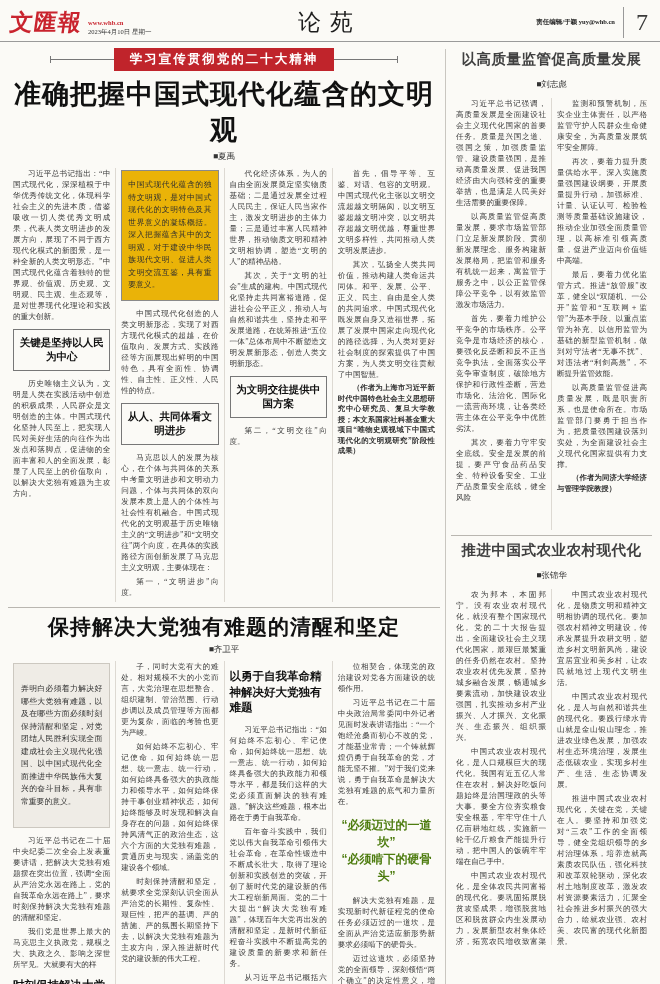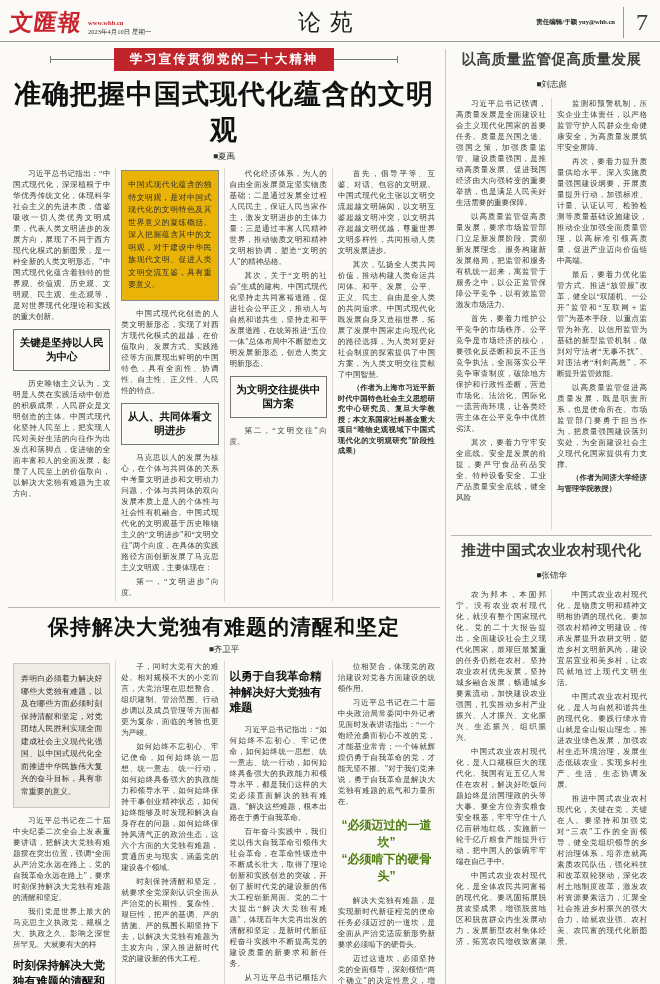--- a/index.html
+++ b/index.html
@@ -55,21 +55,21 @@
   .col + .col{border-left:1px solid #ddd9d2;}
   .cols-a1{height:434px;}
   .cols-a2{height:366px;}
   .cols-sa{height:432px;}
   .cols-sb{height:356px;}
 
   .para{font-size:7.6px;line-height:11px;color:#3a3a3a;text-indent:15px;margin-bottom:3px;}
   .note{font-size:7.4px;line-height:10.5px;font-weight:bold;color:#333;text-indent:15px;margin-top:2px;}
   .intro1{border:1px solid #8a8a8a;background:#eab308;padding:8px 6px;margin:2px 0 7px 0;
           font-size:7.8px;line-height:12.5px;color:#2f2f2f;}
-  .intro2{border:1px solid #ccc8c0;background:#efece6;padding:9px 7px;margin:2px 0 7px 0;
+  .intro2{border:1px solid #ccc8c0;background:#efece6;padding:19px 7px;margin:2px 0 7px 0;
           font-size:7.8px;line-height:12.5px;color:#2f2f2f;}
   .boxhead{border:1px solid #777;margin:7px 0;padding:6px 2px;text-align:center;
            font-family:"Liberation Sans",sans-serif;font-weight:bold;font-size:10.5px;color:#111;}
   .subhead{font-family:"Liberation Sans",sans-serif;font-weight:bold;font-size:11.5px;
            line-height:15.5px;text-align:left;color:#111;margin:8px 0;}
   .qhead{font-family:"Liberation Sans",sans-serif;font-weight:bold;font-size:12px;
          line-height:17px;text-align:center;color:#4d7c0f;margin:10px 0;white-space:pre-line;}
 </style>
 </head>
 <body>

